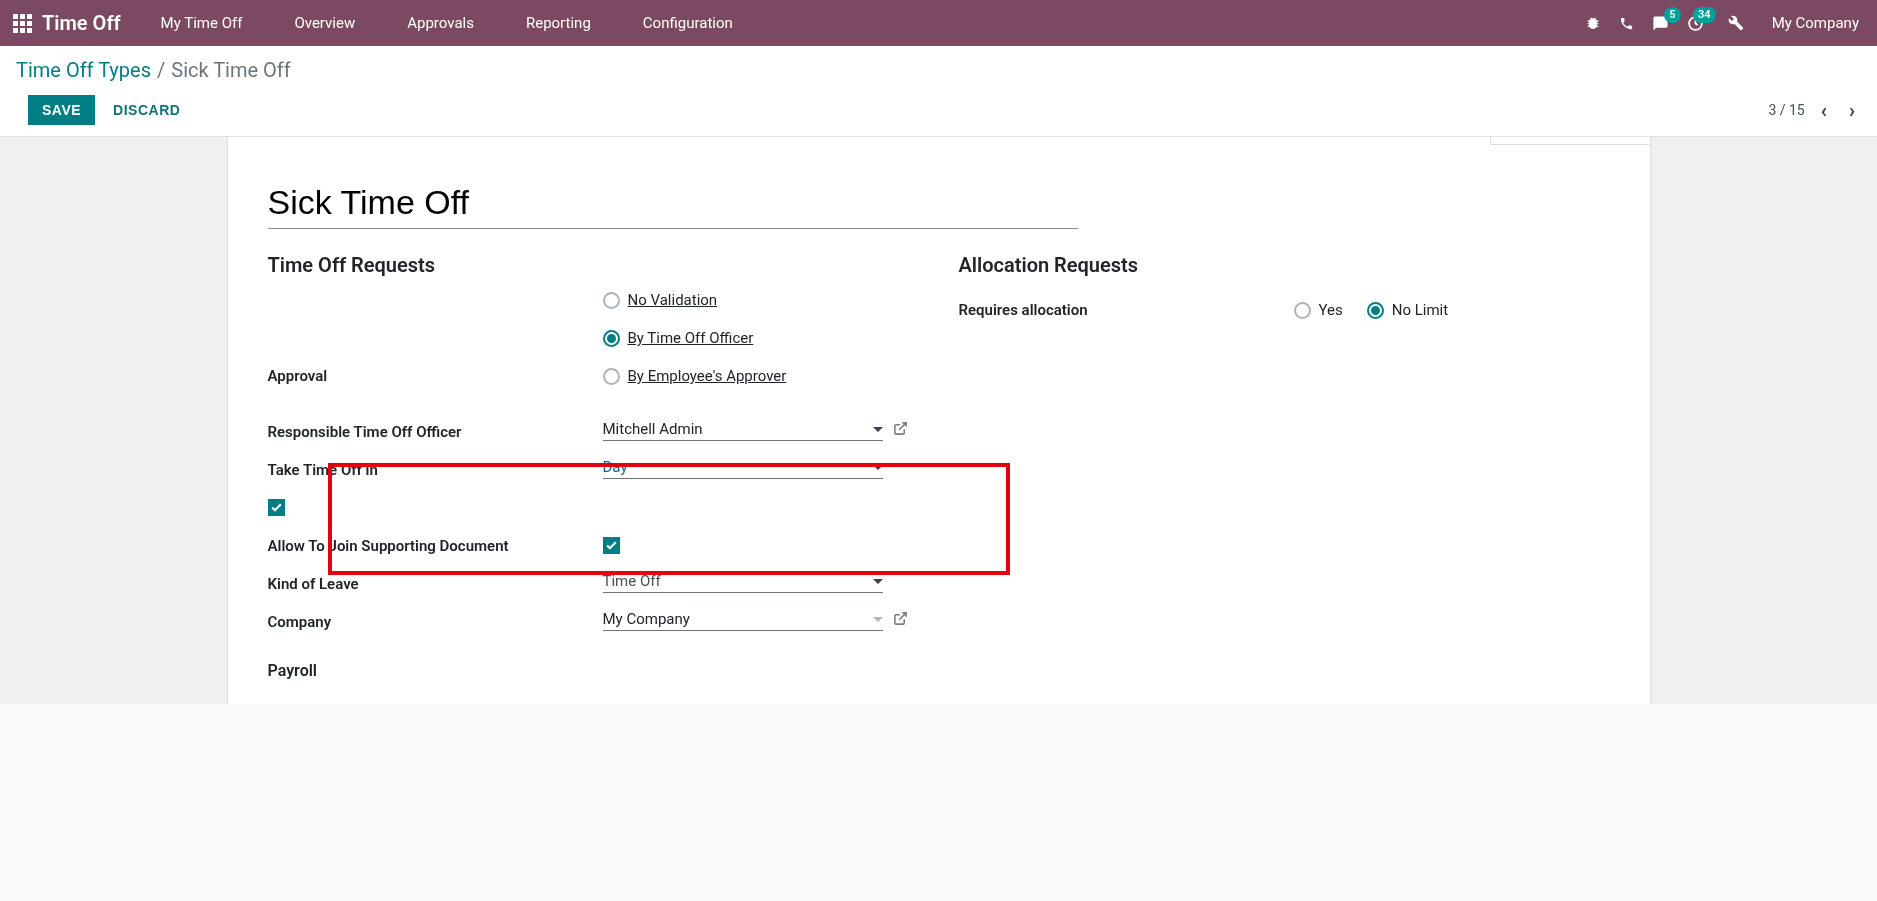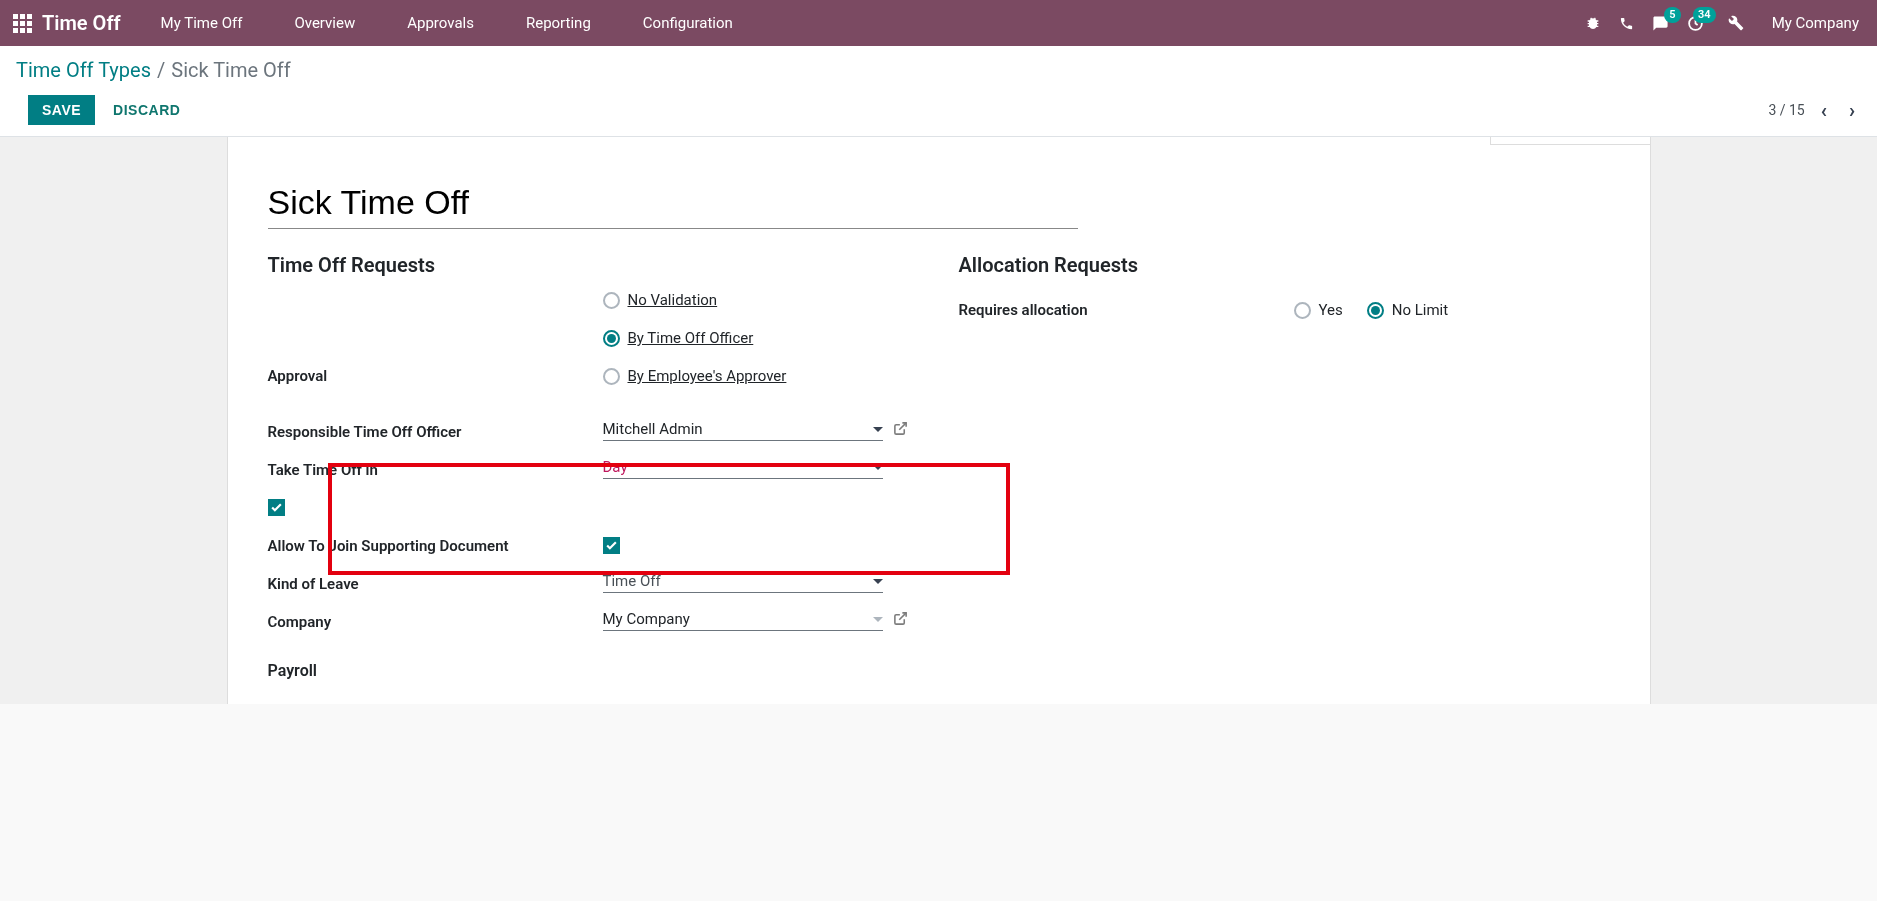--- a/index.html
+++ b/index.html
@@ -195,21 +195,21 @@
                   <path d="M10 14L21 3"></path>
                 </svg>
             </span>
           </div>
         </div>
 
         <div class="field-row">
           <div class="field-label">Take Time Off in</div>
           <div class="field-widget m2o-row">
             <div class="m2o-input">
-              <span style="color:#be185d;">Day</span>
+              <span style="color:#0369a1;">Day</span>
               <span class="caret-down"></span>
             </div>
           </div>
         </div>
 
         <div class="field-row">
           <div class="field-widget">
             <span class="checkbox">
               <svg viewBox="0 0 24 24" fill="none" stroke="#fff" stroke-width="4">
                   <polyline points="20 6 9 17 4 12"></polyline>

